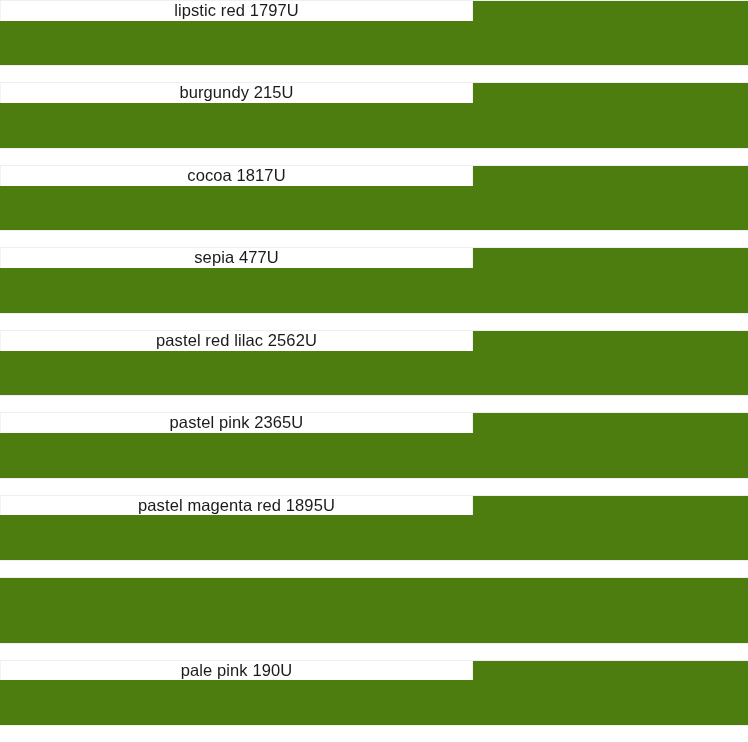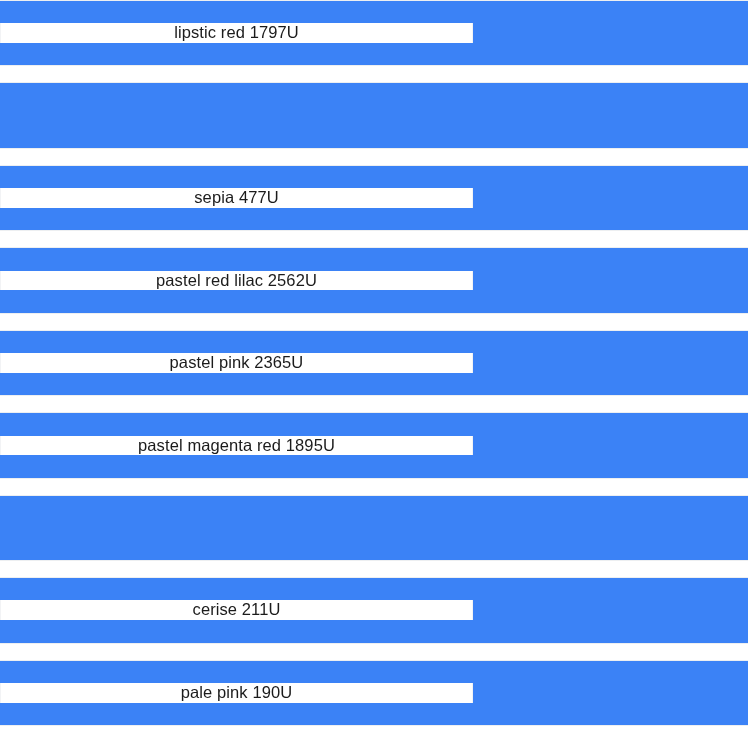--- a/index.html
+++ b/index.html
@@ -20,24 +20,24 @@
     width: 748px;
     height: 742px;
     display: flex;
     flex-direction: column;
     background: #ffffff;
   }
   .swatch-row {
     flex: 1 1 0;
     display: flex;
     flex-direction: row;
-    align-items: center;
+    align-items: flex-start;
     border-top: 1px solid #edeff1;
     border-bottom: 1px solid #edeff1;
-    background: #3b82f6;
+    background: #4d7c0f;
     min-height: 0;
     margin-bottom: 16px;
   }
   .swatch-row:first-child {
     border-top: 1px solid #edeff1;
   }
   .name-cell {
     width: 473px;
     flex: 0 0 473px;
     display: flex;
@@ -78,22 +78,33 @@
 <div id="swatch-table">
     <div class="swatch-row">
       <div class="name-cell">
         <span class="name-label">lipstic red 1797U</span>
       </div>
       <div class="color-cell">
         <div class="color-chip" style="background-color: rgb(176, 26, 25);"></div>
       </div>
     </div>
     <div class="swatch-row">
+      <div class="name-cell">
+        <span class="name-label">burgundy 215U</span>
+      </div>
       <div class="color-cell">
         <div class="color-chip" style="background-color: rgb(115, 25, 58);"></div>
+      </div>
+    </div>
+    <div class="swatch-row">
+      <div class="name-cell">
+        <span class="name-label">cocoa 1817U</span>
+      </div>
+      <div class="color-cell">
+        <div class="color-chip" style="background-color: rgb(78, 43, 38);"></div>
       </div>
     </div>
     <div class="swatch-row">
       <div class="name-cell">
         <span class="name-label">sepia 477U</span>
       </div>
       <div class="color-cell">
         <div class="color-chip" style="background-color: rgb(60, 43, 37);"></div>
       </div>
     </div>
@@ -121,27 +132,19 @@
         <div class="color-chip" style="background-color: rgb(237, 178, 206);"></div>
       </div>
     </div>
     <div class="swatch-row">
       <div class="color-cell">
         <div class="color-chip" style="background-color: rgb(244, 154, 197);"></div>
       </div>
     </div>
     <div class="swatch-row">
       <div class="name-cell">
-        <span class="name-label">cerise 211U</span>
-      </div>
-      <div class="color-cell">
-        <div class="color-chip" style="background-color: rgb(203, 26, 109);"></div>
-      </div>
-    </div>
-    <div class="swatch-row">
-      <div class="name-cell">
         <span class="name-label">pale pink 190U</span>
       </div>
       <div class="color-cell">
         <div class="color-chip" style="background-color: rgb(239, 129, 169);"></div>
       </div>
     </div>
   </div>
 
 </body></html>

